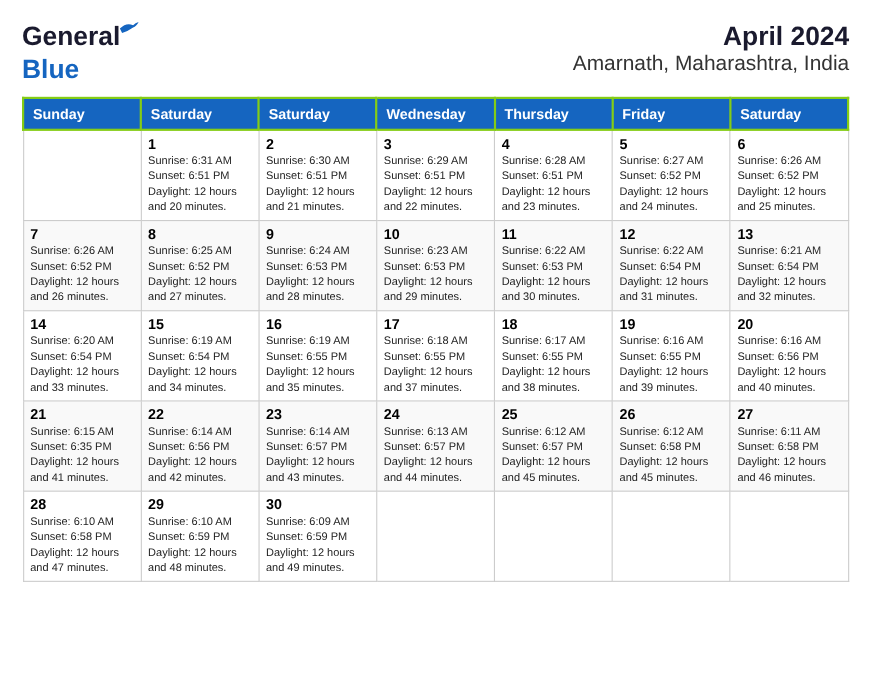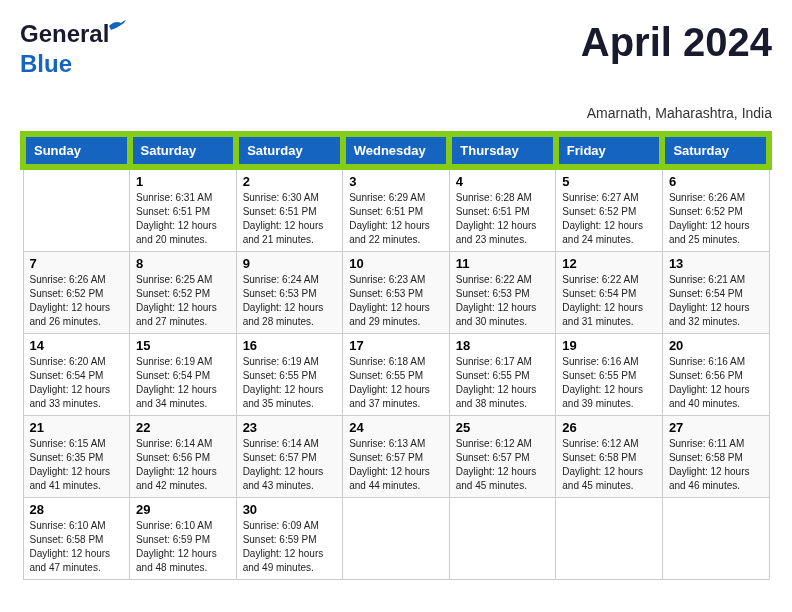--- a/index.html
+++ b/index.html
@@ -18,42 +18,41 @@
     }
     .logo {
       display: flex;
       flex-direction: column;
       align-items: flex-start;
     }
     .title-area {
       text-align: right;
     }
     .month-title {
-      font-size: 40px;
+      font-size: 24px;
       font-weight: bold;
       color: #1a1a2e;
     }
     .location-title {
-      font-size: 14px;
+      font-size: 19px;
       color: #333;
-      margin-top: 40px;
     }
     .calendar-table {
       width: 100%;
       border-collapse: collapse;
       font-size: 11px;
     }
     .calendar-table th {
       background-color: #1565c0;
       color: #fff;
       text-align: left;
       padding: 6px 8px;
       font-size: 13px;
       font-weight: bold;
-      border: 6px solid #84cc16;
+      border: 2px solid #84cc16;
     }
     .calendar-table td {
       vertical-align: top;
       border: 1px solid #ccc;
       padding: 4px 6px;
       width: calc(100% / 7);
       min-height: 80px;
       background: #fff;
     }
     .calendar-table tr:nth-child(even) td {

